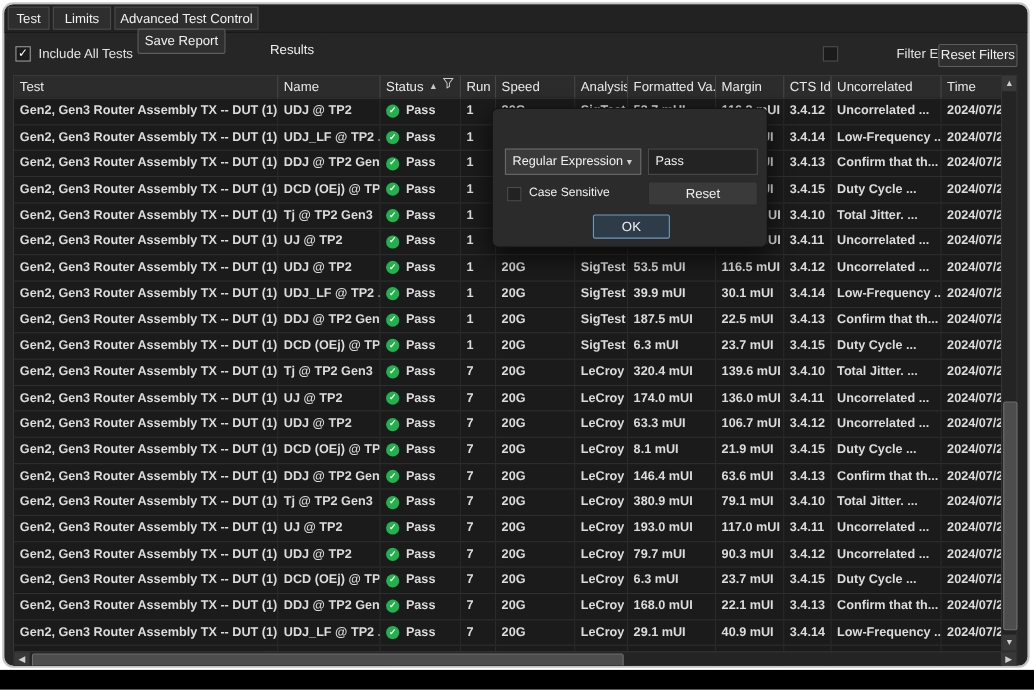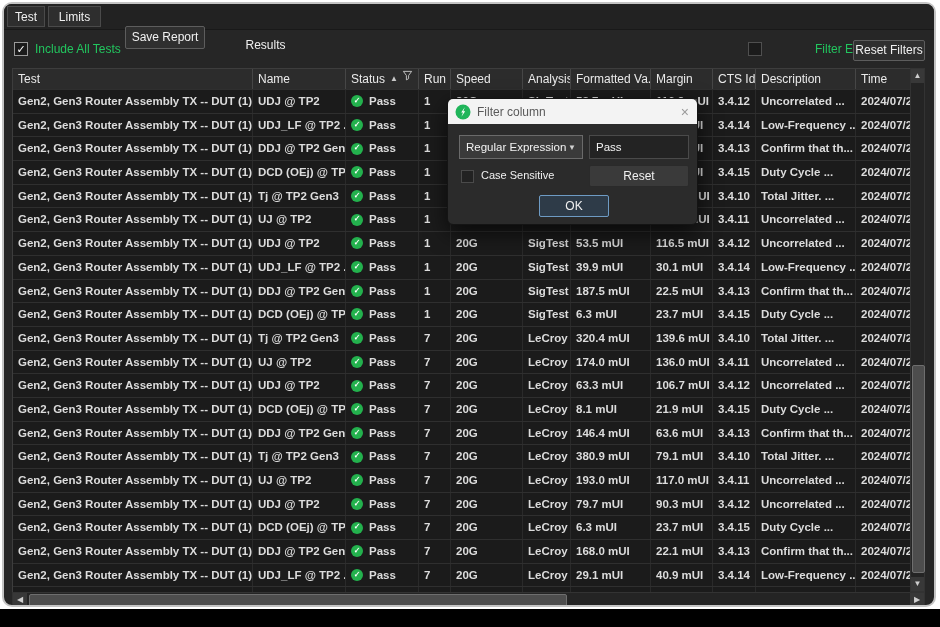--- a/index.html
+++ b/index.html
@@ -11,21 +11,21 @@
 
   
   .tabbar{position:absolute;left:0;top:0;width:100%;height:25px;background:#222;border-bottom:1px solid #191919;}
   .tab{position:absolute;top:2px;height:21px;line-height:21px;text-align:center;color:#f0f0f0;
        font-size:12px;background:#2e2e2e;border:1px solid #4a4a4a;box-sizing:border-box;cursor:default;}
   .tab.active{background:#262626;border:1px solid transparent;}
   
   .chk{position:absolute;width:14px;height:14px;background:#1b1b1b;border:1px solid #9a9a9a;
        box-sizing:border-box;color:#fff;font-size:11px;line-height:12px;text-align:center;}
   .chk.unchecked{border:1px solid #4f4f4f;color:transparent;}
-  .lbl{position:absolute;color:#22c55e;font-size:12px;line-height:14px;white-space:nowrap;}
+  .lbl{position:absolute;color:#e5e5e5;font-size:12px;line-height:14px;white-space:nowrap;}
   .btn{position:absolute;background:#2f2f2f;border:1px solid #5d5d5d;border-radius:2px;
        color:#f0f0f0;font-size:12px;text-align:center;box-sizing:border-box;}
 
   
   .table{position:absolute;left:8px;top:64px;width:898px;border:1px solid #3d3d3d;background:#1b1b1b;box-sizing:content-box;}
   .thead{display:flex;height:20px;background:#2c2c2c;}
   .hcell{box-sizing:border-box;padding:0 5px;line-height:20px;font-size:12px;color:#eaeaea;
          border-right:1px solid #464646;overflow:hidden;white-space:nowrap;display:flex;align-items:center;}
   .hcell:last-child{border-right:none;text-align:center;}
   .rows .row{display:flex;height:22.7px;background:#1b1b1b;border-top:1px solid #2f2f2f;font-weight:bold;}
@@ -69,20 +69,21 @@
   .dlg-ok{left:91px;top:71px;width:70px;height:22px;line-height:20px;background:#2e3b48;border:1px solid #6e9bc4;}
 </style>
 </head>
 <body>
 
 <div class="app">
 
   <div class="tabbar">
     <div class="tab" style="left:3px;width:38px;">Test</div>
     <div class="tab" style="left:44px;width:53px;">Limits</div>
+    <div class="tab" style="left:100px;width:131px;">Advanced Test Control</div>
     <div class="tab active" style="left:233px;width:57px;margin-top:28px;">Results</div>
   </div>
 
   <div class="chk" style="left:10px;top:38px;">✓</div>
   <div class="lbl" style="left:31px;top:38px;">Include All Tests</div>
   <div class="btn" style="left:121px;top:22px;width:80px;height:23px;line-height:21px;">Save Report</div>
 
   <div class="chk unchecked" style="left:744px;top:38px;"></div>
   <div class="lbl" style="left:764px;top:38px;margin-left:47px;">Filter Enabled</div>
   <div class="btn" style="left:849px;top:36px;width:72px;height:21px;line-height:19px;">Reset Filters</div>
@@ -101,21 +102,21 @@
               </svg>
           </span>
         </span>
       </div>
       <div class="hcell c3">Run</div>
       <div class="hcell c4">Speed</div>
       <div class="hcell c5">Analysis ...</div>
       <div class="hcell c6">Formatted Va...</div>
       <div class="hcell c7">Margin</div>
       <div class="hcell c8">CTS Id</div>
-      <div class="hcell c9">Description</div>
+      <div class="hcell c9">Uncorrelated</div>
       <div class="hcell c10">Time</div>
     </div>
 
     <div class="rows">
 
         <div class="row">
           <div class="cell c0">Gen2, Gen3 Router Assembly TX -- DUT (1)</div>
           <div class="cell c1">UDJ @ TP2</div>
           <div class="cell c2">
             <span class="status-wrap">
@@ -540,30 +541,20 @@
     <div class="sbtn down">▼</div>
   </div>
 
   <div class="hscroll">
     <div class="sbtn left">◀</div>
     <div class="hthumb"></div>
     <div class="sbtn right">▶</div>
   </div>
 
   <div class="dialog">
-    <div class="dlg-title">
-      <span class="logo">
-        <svg width="16" height="16" viewBox="0 0 16 16">
-          <circle cx="8" cy="8" r="7.5" fill="#1fb55a"></circle>
-          <path d="M9.8 3.2 L6.2 8.4 L8.0 8.4 L6.4 12.8 L10.2 7.2 L8.3 7.2 Z" fill="#ffffff"></path>
-        </svg>
-      </span>
-      <span class="ttl">Filter column</span>
-      <span class="dlg-close">×</span>
-    </div>
     <div class="dlg-body">
       <div class="dd">
         <span>Regular Expression</span>
         <span class="caret">▼</span>
       </div>
       <div class="dlg-input">Pass</div>
       <div class="dlg-chk"></div>
       <div class="dlg-chk-lbl">Case Sensitive</div>
       <div class="btn dlg-reset">Reset</div>
       <div class="btn dlg-ok">OK</div>

